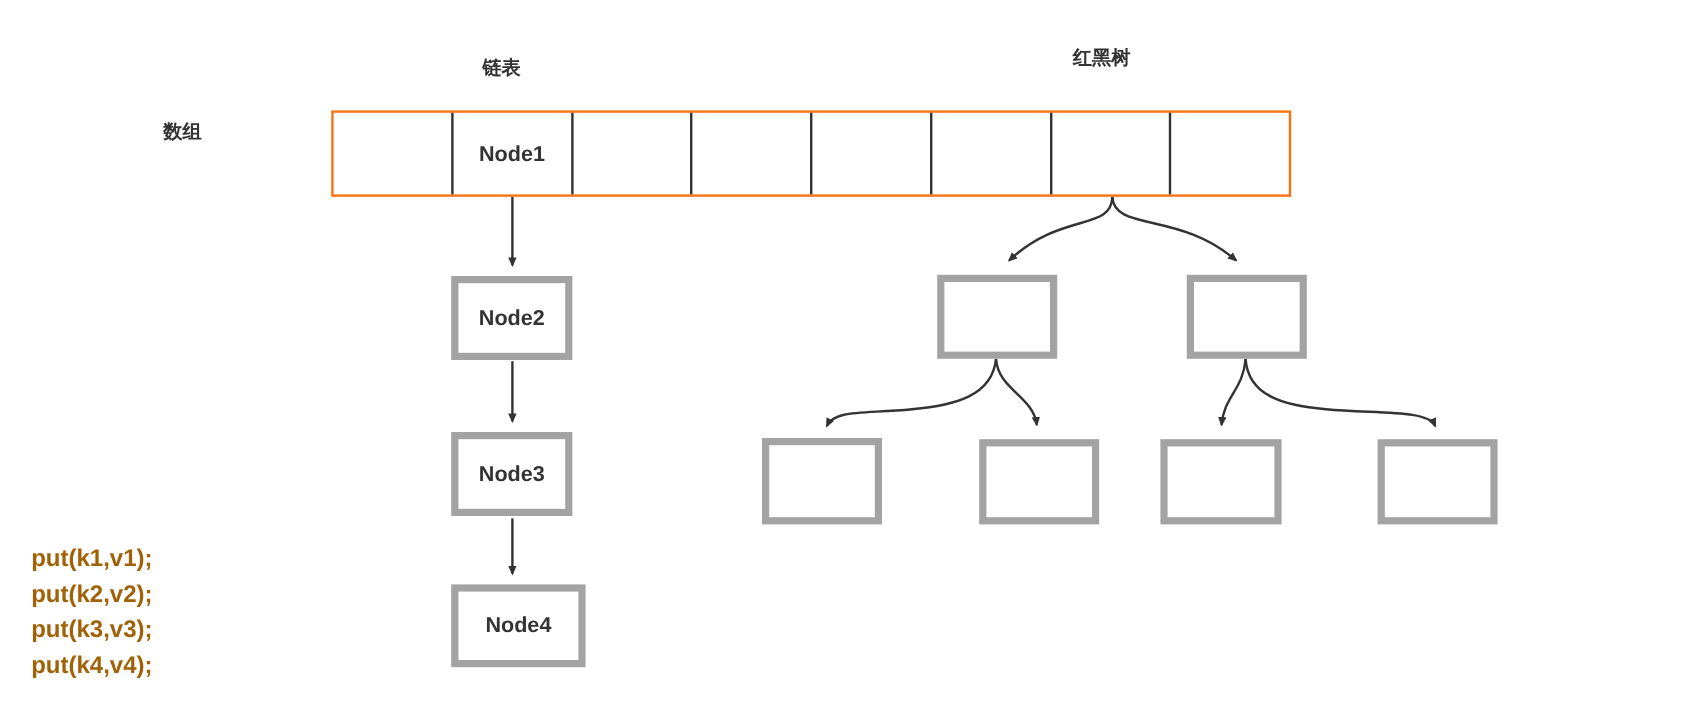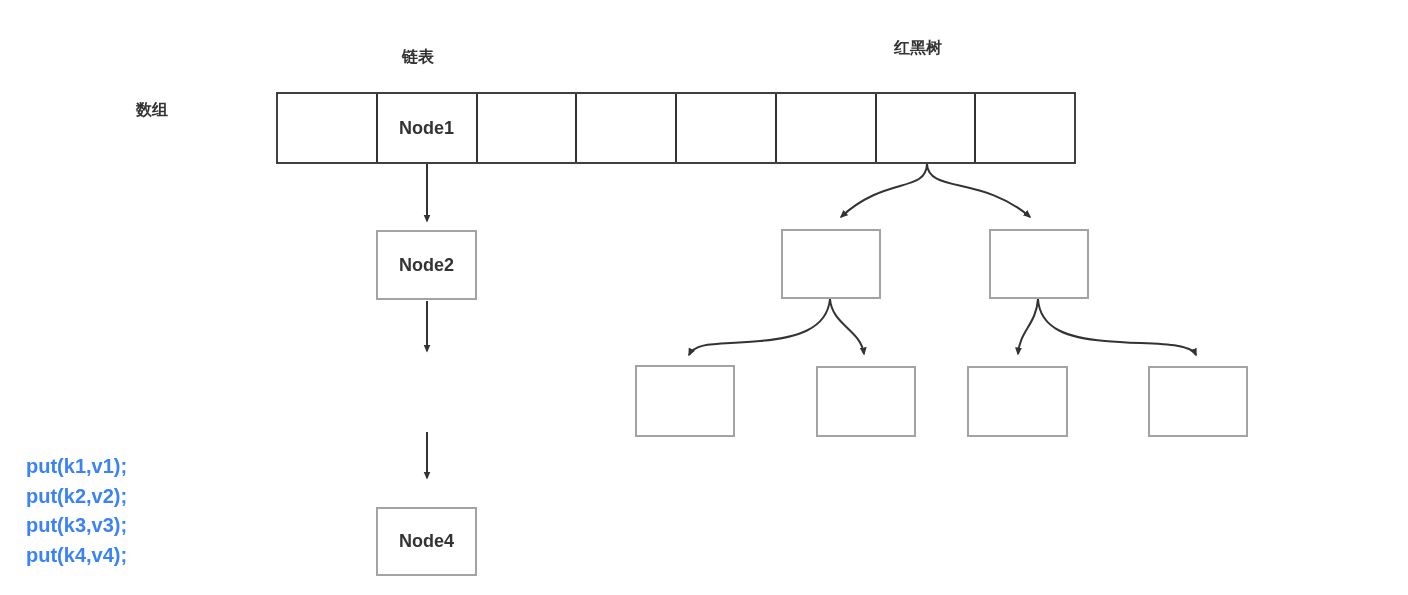--- a/index.html
+++ b/index.html
@@ -7,41 +7,41 @@
     position:relative;width:1408px;height:595px;background:#ffffff;
     font-family:"Liberation Sans",sans-serif;color:#333333;overflow:hidden;
   }
   .connectors{position:absolute;left:0;top:0;width:1408px;height:595px;pointer-events:none;}
   .title{position:absolute;font-weight:bold;font-size:16px;white-space:nowrap;color:#333333;}
   .title-linkedlist{left:402px;top:47px;}
   .title-rbtree{left:894px;top:38px;}
   .title-array{left:136px;top:100px;}
   .array{
     position:absolute;left:276px;top:92px;width:800px;height:72px;
-    display:flex;border:2px solid #404040;box-sizing:border-box;background:#ffffff;
+    display:flex;border:2px solid #f97316;box-sizing:border-box;background:#ffffff;
   }
   .cell{
     flex:1;border-right:2px solid #333333;display:flex;align-items:center;justify-content:center;
     font-weight:bold;font-size:18px;box-sizing:border-box;
   }
   .cell:last-child{border-right:none;}
   .box{
-    position:absolute;border:2px solid #a3a3a3;background:#ffffff;box-sizing:border-box;
+    position:absolute;border:6px solid #a3a3a3;background:#ffffff;box-sizing:border-box;
     display:flex;align-items:center;justify-content:center;font-weight:bold;font-size:18px;color:#333333;
   }
   .node2{left:376px;top:230px;width:101px;height:70px;}
   .node3{left:376px;top:360px;width:101px;height:70px;}
-  .node4{left:376px;top:487px;width:101px;height:69px;margin-top:20px;}
+  .node4{left:376px;top:487px;width:112px;height:69px;}
   .tparent-left{left:781px;top:229px;width:100px;height:70px;}
   .tparent-right{left:989px;top:229px;width:100px;height:70px;}
   .tleaf-1{left:635px;top:365px;width:100px;height:72px;}
   .tleaf-2{left:816px;top:366px;width:100px;height:71px;}
   .tleaf-3{left:967px;top:366px;width:101px;height:71px;}
   .tleaf-4{left:1148px;top:366px;width:100px;height:71px;}
-  .code{position:absolute;left:26px;top:452px;font-size:20px;font-weight:bold;line-height:29.5px;color:#3b82f6;}
+  .code{position:absolute;left:26px;top:452px;font-size:20px;font-weight:bold;line-height:29.5px;color:#a16207;}
 </style>
 </head>
 <body>
 
 <div class="canvas">
 
   <svg class="connectors" viewBox="0 0 1408 595" xmlns="http://www.w3.org/2000/svg">
     <defs>
       <marker id="arrow" markerWidth="10" markerHeight="10" refX="6.5" refY="3.5" orient="auto" markerUnits="userSpaceOnUse">
         <path d="M0,0 L8,3.5 L0,7 Z" fill="#333333"></path>
@@ -71,20 +71,21 @@
     <div class="cell">Node1</div>
     <div class="cell"></div>
     <div class="cell"></div>
     <div class="cell"></div>
     <div class="cell"></div>
     <div class="cell"></div>
     <div class="cell"></div>
   </div>
 
   <div class="box node2">Node2</div>
+  <div class="box node3">Node3</div>
   <div class="box node4">Node4</div>
 
   <div class="box tparent-left"></div>
   <div class="box tparent-right"></div>
   <div class="box tleaf-1"></div>
   <div class="box tleaf-2"></div>
   <div class="box tleaf-3"></div>
   <div class="box tleaf-4"></div>
 
   <div class="code">

